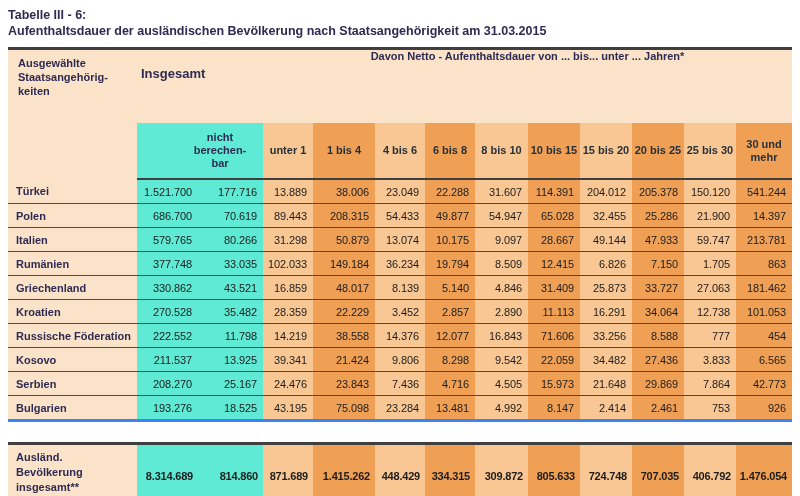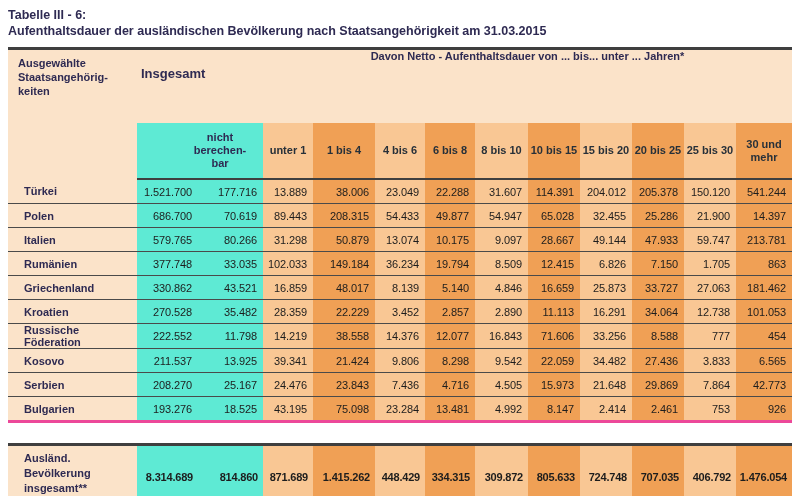--- a/index.html
+++ b/index.html
@@ -36,24 +36,24 @@
 
   
   .h2{height:55px;border-bottom:2px solid #3f3f3f;font-weight:bold;
       font-size:11px;color:#273039;vertical-align:middle;text-align:center;
       line-height:13px;}
   .nicht-head{white-space:pre-line;padding-left:40px;color:#2e2a52;}
 
   
   .label-cell{height:23px;border-bottom:1px solid #4a4a4a;
               font-weight:bold;color:#2e2a52;text-align:left;
-              padding-left:16px;font-size:11px;vertical-align:middle;}
+              padding-left:8px;font-size:11px;vertical-align:middle;}
   .num{height:23px;border-bottom:1px solid #4a4a4a;text-align:right;
        padding-right:6px;vertical-align:middle;font-size:11px;letter-spacing:-0.1px;}
-  .last-row td{border-bottom:3px solid #ec4899;}
+  .last-row td{border-bottom:3px solid #3b82f6;}
 
   
   .gap{height:20px;}
   .sum-label{height:57px;border-bottom:none;vertical-align:top;
              padding-top:5px;line-height:15px;white-space:pre-line;}
   #summary-table .num{height:57px;border-bottom:none;font-weight:bold;
              padding-right:5px;letter-spacing:-0.2px;}
 </style>
 </head>
 <body>
@@ -168,21 +168,21 @@
         </tr>
         <tr>
           <td class="label-cell bg-peach ">Griechenland</td>
           <td class="num bg-gray">330.862</td>
           <td class="num bg-gray">43.521</td>
           <td class="num bg-light">16.859</td>
           <td class="num bg-dark">48.017</td>
           <td class="num bg-light">8.139</td>
           <td class="num bg-dark">5.140</td>
           <td class="num bg-light">4.846</td>
-          <td class="num bg-dark">16.659</td>
+          <td class="num bg-dark">31.409</td>
           <td class="num bg-light">25.873</td>
           <td class="num bg-dark">33.727</td>
           <td class="num bg-light">27.063</td>
           <td class="num bg-dark">181.462</td>
         </tr>
         <tr>
           <td class="label-cell bg-peach ">Kroatien</td>
           <td class="num bg-gray">270.528</td>
           <td class="num bg-gray">35.482</td>
           <td class="num bg-light">28.359</td>

